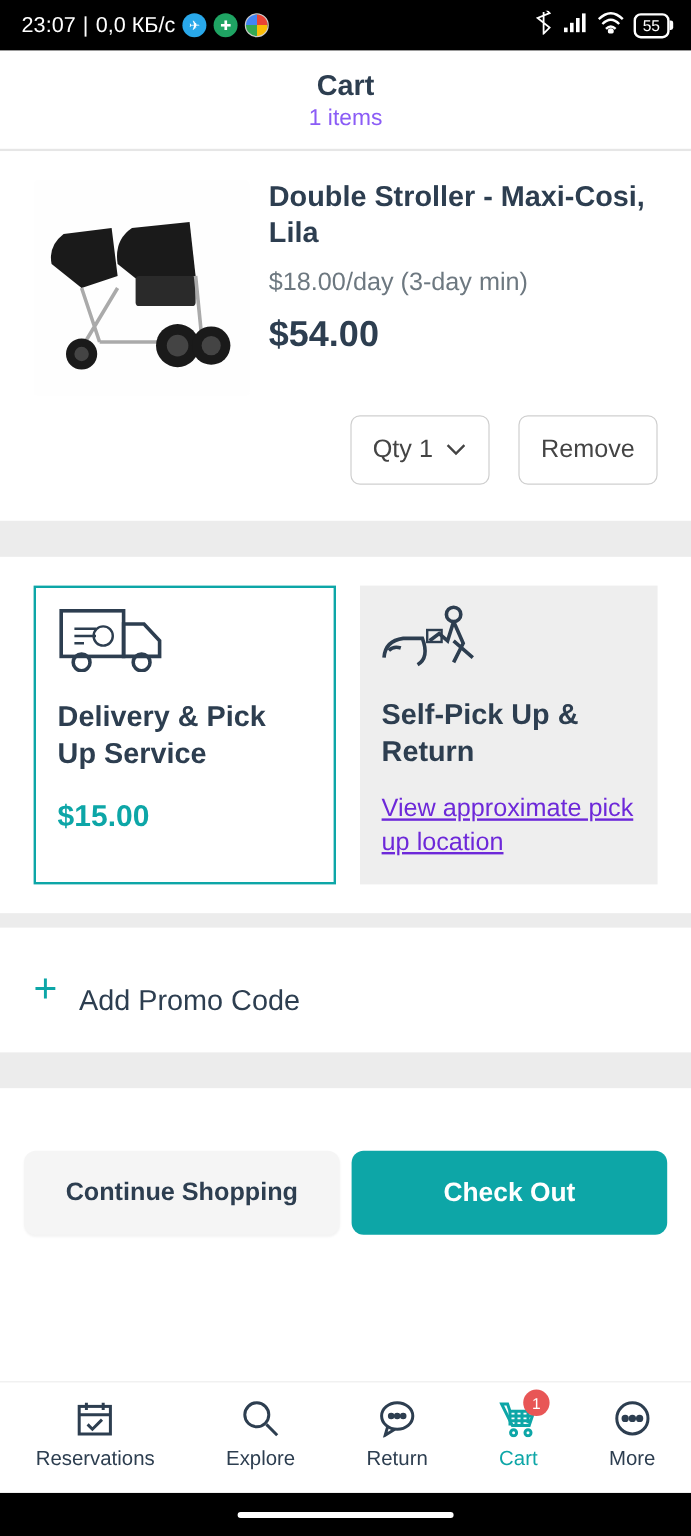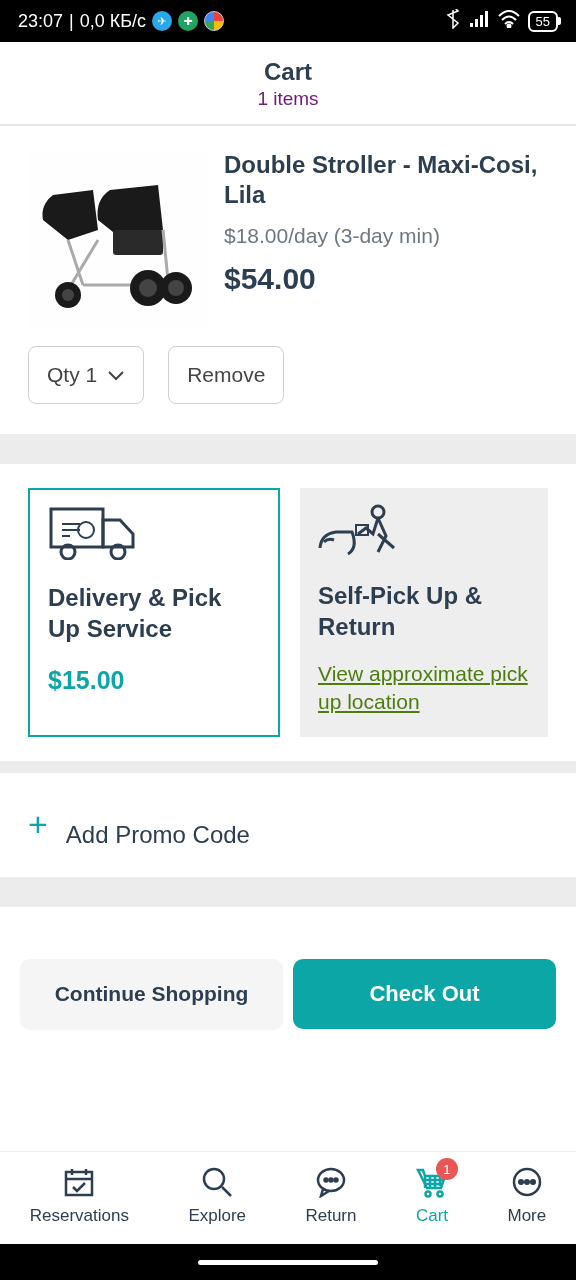--- a/index.html
+++ b/index.html
@@ -53,51 +53,51 @@
   height: calc(100% - 42px - 36px);
   display: flex;
   flex-direction: column;
 }
 .header {
   border-bottom: 2px solid #e6e6e6;
   padding: 16px 0 14px;
   text-align: center;
 }
 .header-title { font-size: 24px; font-weight: 700; color:#2d3e50; }
-.header-sub { font-size: 19px; color:#701a75; margin-top: 2px; }
+.header-sub { font-size: 19px; color:#8b5cf6; margin-top: 2px; }
 .content { flex:1; overflow-y:auto; background:#fff; }
 .item-row { padding: 24px 28px 0 28px; display:flex; gap:16px; }
 .item-image {
   width: 180px; height: 180px; background:#fefefe;
   display:flex; align-items:center; justify-content:center;
   border-radius: 4px;
 }
 .item-info { flex:1; }
 .item-name { font-size: 24px; font-weight: 700; color:#2d3e50; line-height:1.25; }
 .item-rate { font-size: 21px; color:#6d7880; margin-top: 14px; }
 .item-total { font-size: 30px; font-weight: 800; color:#2d3e50; margin-top: 14px; }
-.item-actions { padding: 16px 28px 30px 28px; display:flex; gap:24px; }
+.item-actions { padding: 16px 28px 30px 28px; display:flex; gap:24px;justify-content:flex-end; }
 .qty-btn, .remove-btn {
   border:1px solid #cfcfcf; border-radius:8px;
   background:#fff; font-size:21px; color:#444;
   padding: 16px 18px; cursor:pointer;
   display:flex; align-items:center; gap:10px;
 }
 .divider { height: 30px; background:#ececec; }
 .divider-thin { height: 12px; background:#ececec; }
 .delivery-section { padding: 24px 28px; display:flex; gap:20px; }
 .delivery-card {
   flex:1; padding: 16px 18px 22px 18px;
 }
 .card-selected { border:2px solid #0da6a7; background:#fff; }
 .card-inactive { background:#eeeeee; }
 .delivery-icon { height:54px; margin-bottom:22px; }
 .delivery-title { font-size:24px; font-weight:800; color:#2d3e50; line-height:1.3; }
 .delivery-price { font-size:25px; font-weight:800; color:#0da6a7; margin-top:22px; }
-.delivery-link { font-size:21px; color:#4d7c0f; text-decoration:underline; margin-top:18px; line-height:1.3; cursor:pointer; }
+.delivery-link { font-size:21px; color:#6d28d9; text-decoration:underline; margin-top:18px; line-height:1.3; cursor:pointer; }
 .promo-row { padding: 28px; display:flex; align-items:center; gap:18px; cursor:pointer; }
 .promo-plus { font-size:34px; color:#0da6a7; font-weight:400; }
 .promo-label { font-size:24px; color:#2d3e50;margin-top:20px; }
 .checkout-row {
   padding: 52px 20px 20px 20px; display:flex; gap:10px;
   background:#fff;
 }
 .btn-continue {
   flex:1; border:none; border-radius:10px;
   background:#f5f5f5; color:#2d3e50; font-size:21px; font-weight:700;

